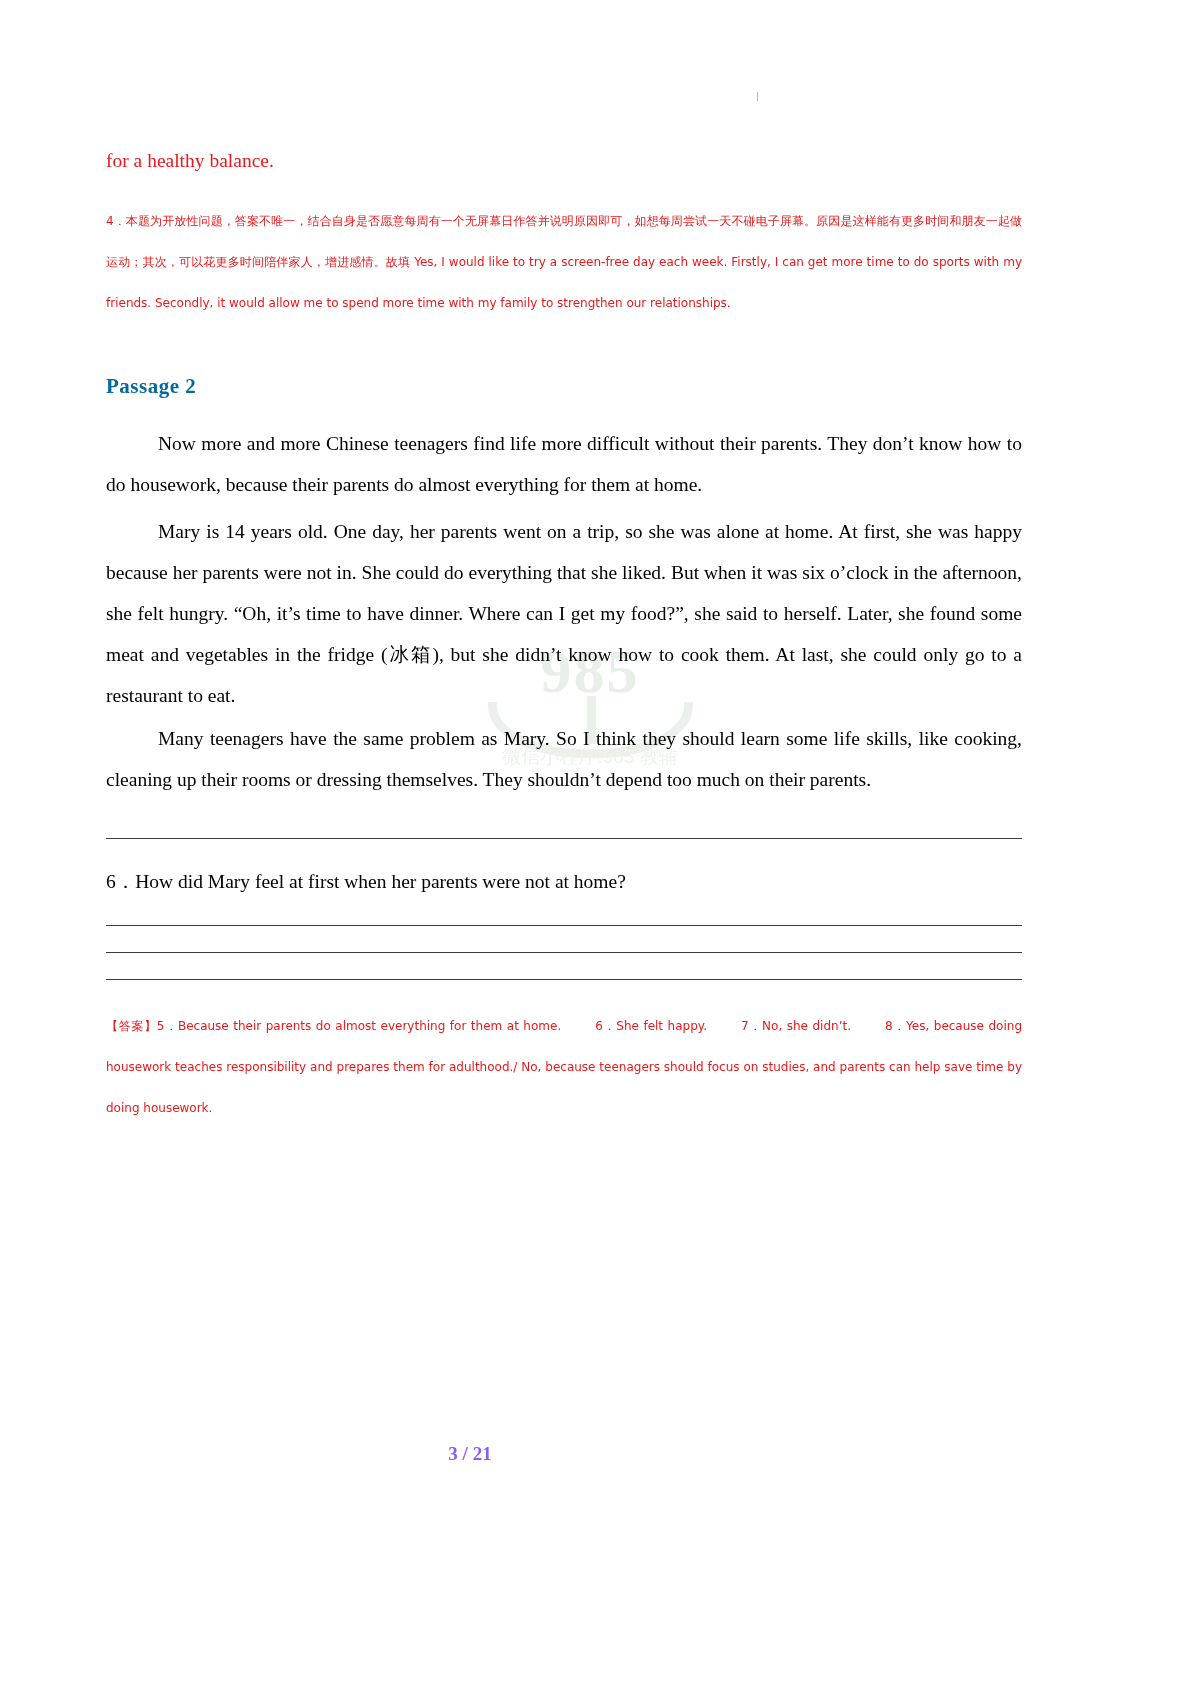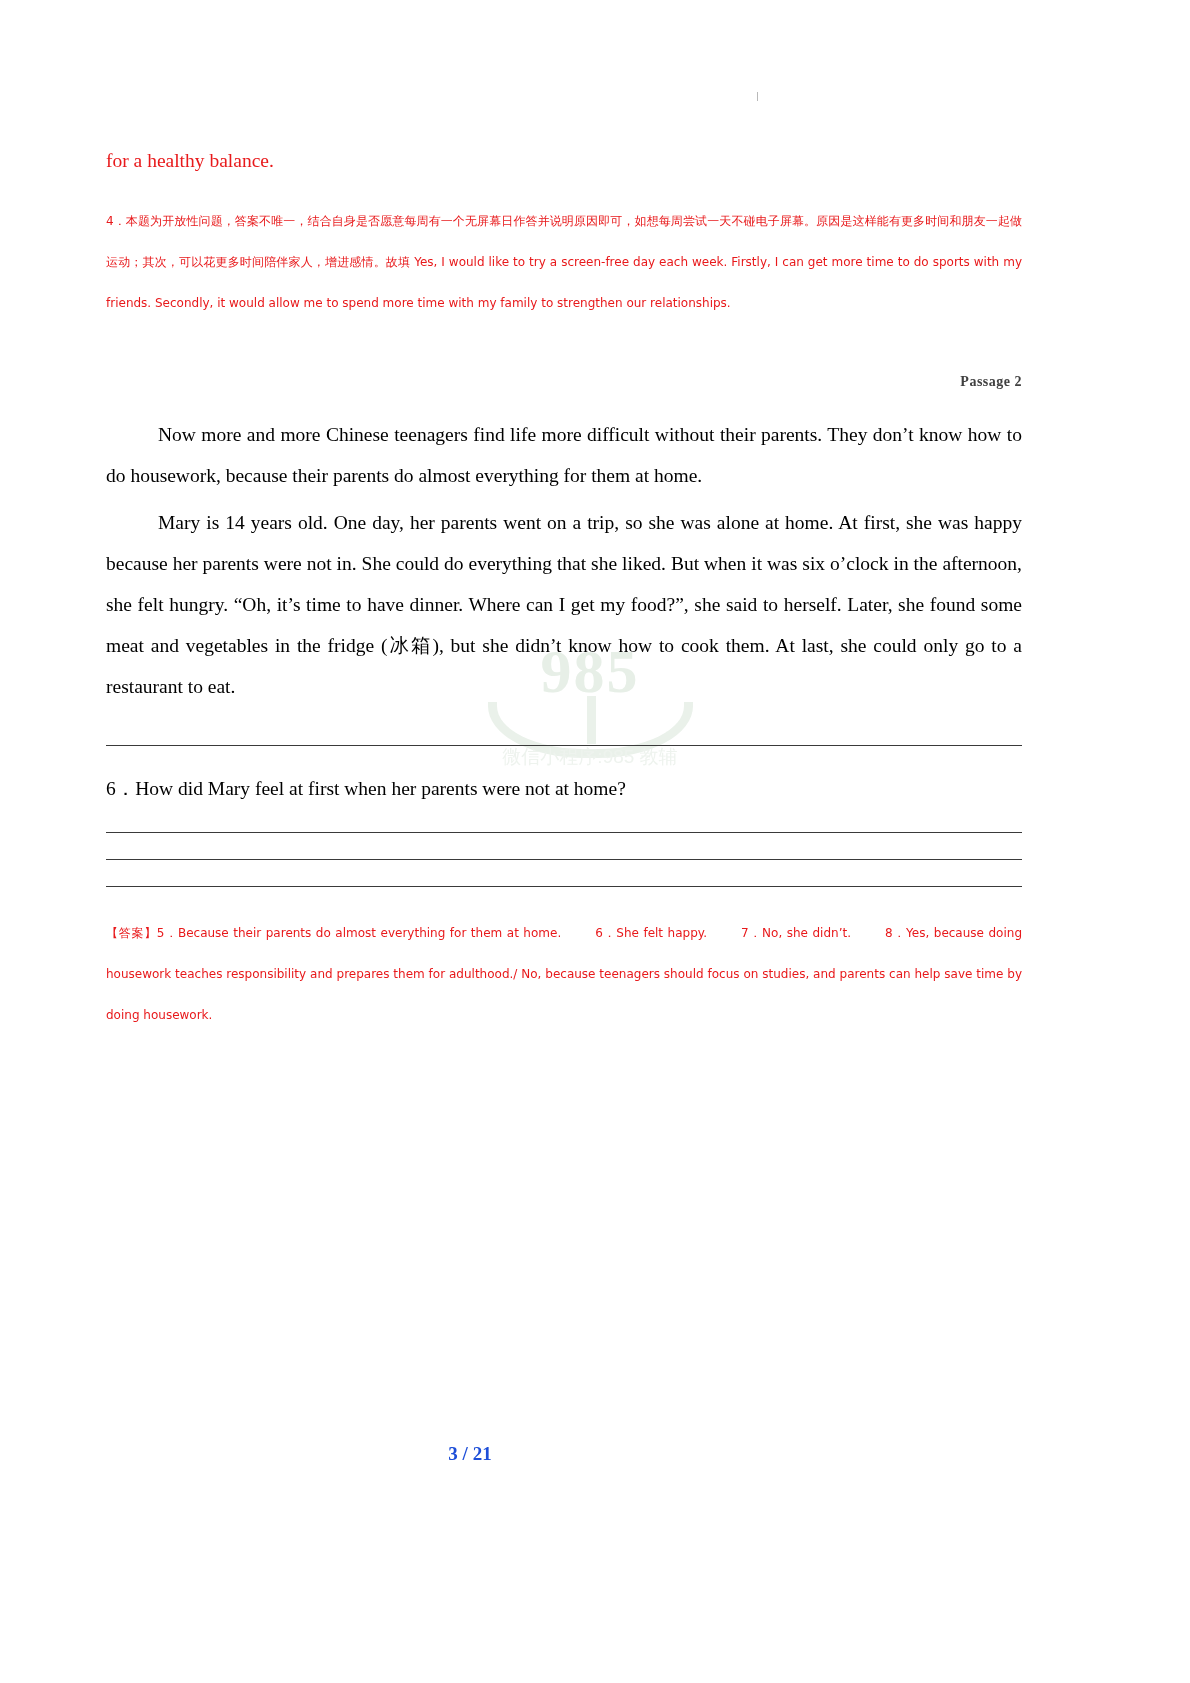--- a/index.html
+++ b/index.html
@@ -97,24 +97,24 @@
   }
   .p.indent { text-indent: 52px; }
   .red { color: #e8191b; }
 
   .line-cn {
     font-family: "DejaVu Sans", "Liberation Sans", sans-serif;
     font-size: 12px;
   }
 
   .passage-title {
-    text-align: right;
-    color: #404040;
+    text-align: left;
+    color: #0369a1;
     font-weight: 700;
-    font-size: 14px;
+    font-size: 21px;
     font-family: "Liberation Serif", serif;
     letter-spacing: 0.5px;
   }
 
   .q {
     font-size: 19.5px;
     line-height: 34px;
     margin: 0;
     color: #000;
   }
@@ -128,21 +128,21 @@
 
   .footer {
     position: absolute;
     left: 0;
     top: 1443px;
     width: 940px;
     text-align: center;
     font-family: "Liberation Serif", serif;
     font-weight: 700;
     font-size: 19px;
-    color: #1d4ed8;
+    color: #8b5cf6;
   }
 
   .tickmark {
     position: absolute;
     left: 757px;
     top: 92px;
     width: 1px;
     height: 9px;
     background: #b9b9b9;
   }
@@ -170,20 +170,21 @@
     <p class="p red line-cn" style="margin-top:20px">4．本题为开放性问题，答案不唯一，结合自身是否愿意每周有一个无屏幕日作答并说明原因即可，如想每周尝试一天不碰电子屏幕。原因是这样能有更多时间和朋友一起做运动；其次，可以花更多时间陪伴家人，增进感情。故填 Yes, I would like to try a screen-free day each week. Firstly, I can get more time to do sports with my friends. Secondly, it would allow me to spend more time with my family to strengthen our relationships.</p>
 
     <div style="height:50px"></div>
 
     <div class="passage-title">Passage 2</div>
 
     <div style="height:24px"></div>
 
     <p class="p indent">Now more and more Chinese teenagers find life more difficult without their parents. They don’t know how to do housework, because their parents do almost everything for them at home.</p>
     <p class="p indent" style="margin-top:6px">Mary is 14 years old. One day, her parents went on a trip, so she was alone at home. At first, she was happy because her parents were not in. She could do everything that she liked. But when it was six o’clock in the afternoon, she felt hungry. “Oh, it’s time to have dinner. Where can I get my food?”, she said to herself. Later, she found some meat and vegetables in the fridge (冰箱), but she didn’t know how to cook them. At last, she could only go to a restaurant to eat.</p>
+    <p class="p indent" style="margin-top:2px">Many teenagers have the same problem as Mary. So I think they should learn some life skills, like cooking, cleaning up their rooms or dressing themselves. They shouldn’t depend too much on their parents.</p>
 
     <div style="height:12px"></div>
 
     <div class="answer-rule"></div>
 
     <p class="q">
       <span>6．</span><span>How did Mary feel at first when her parents were not at home?</span>
     </p>
     <div class="answer-rule"></div>
 

